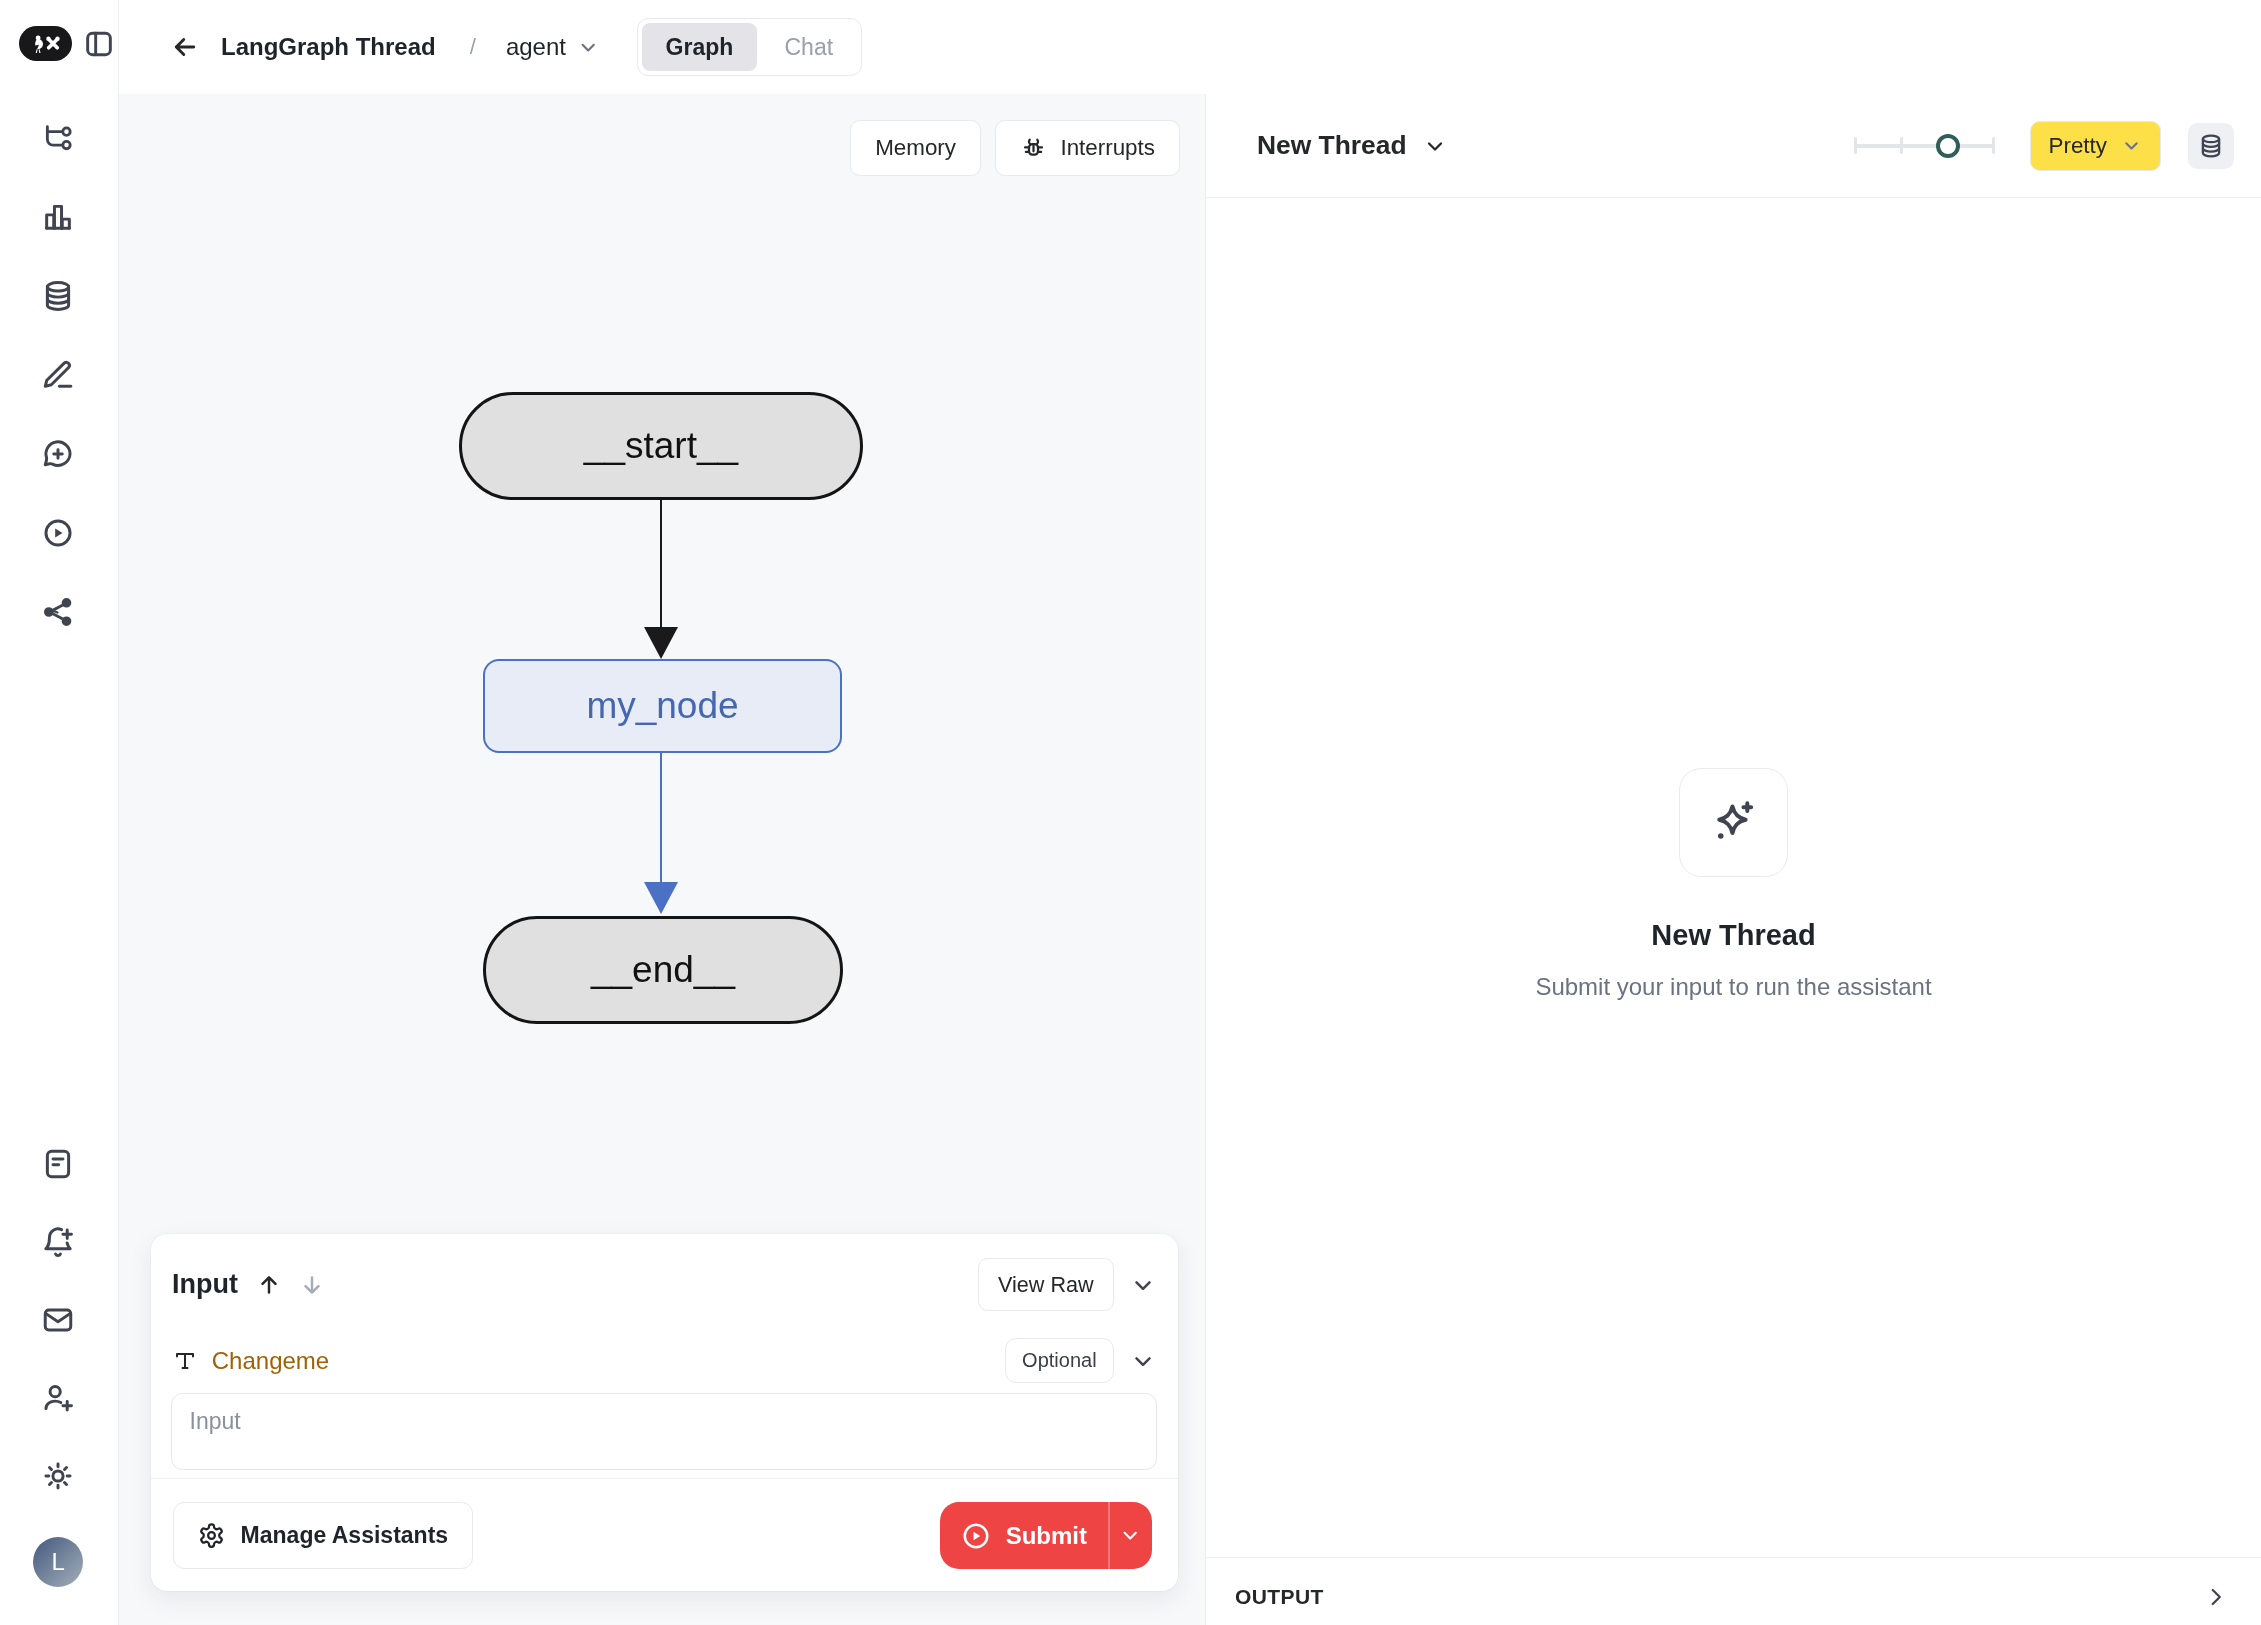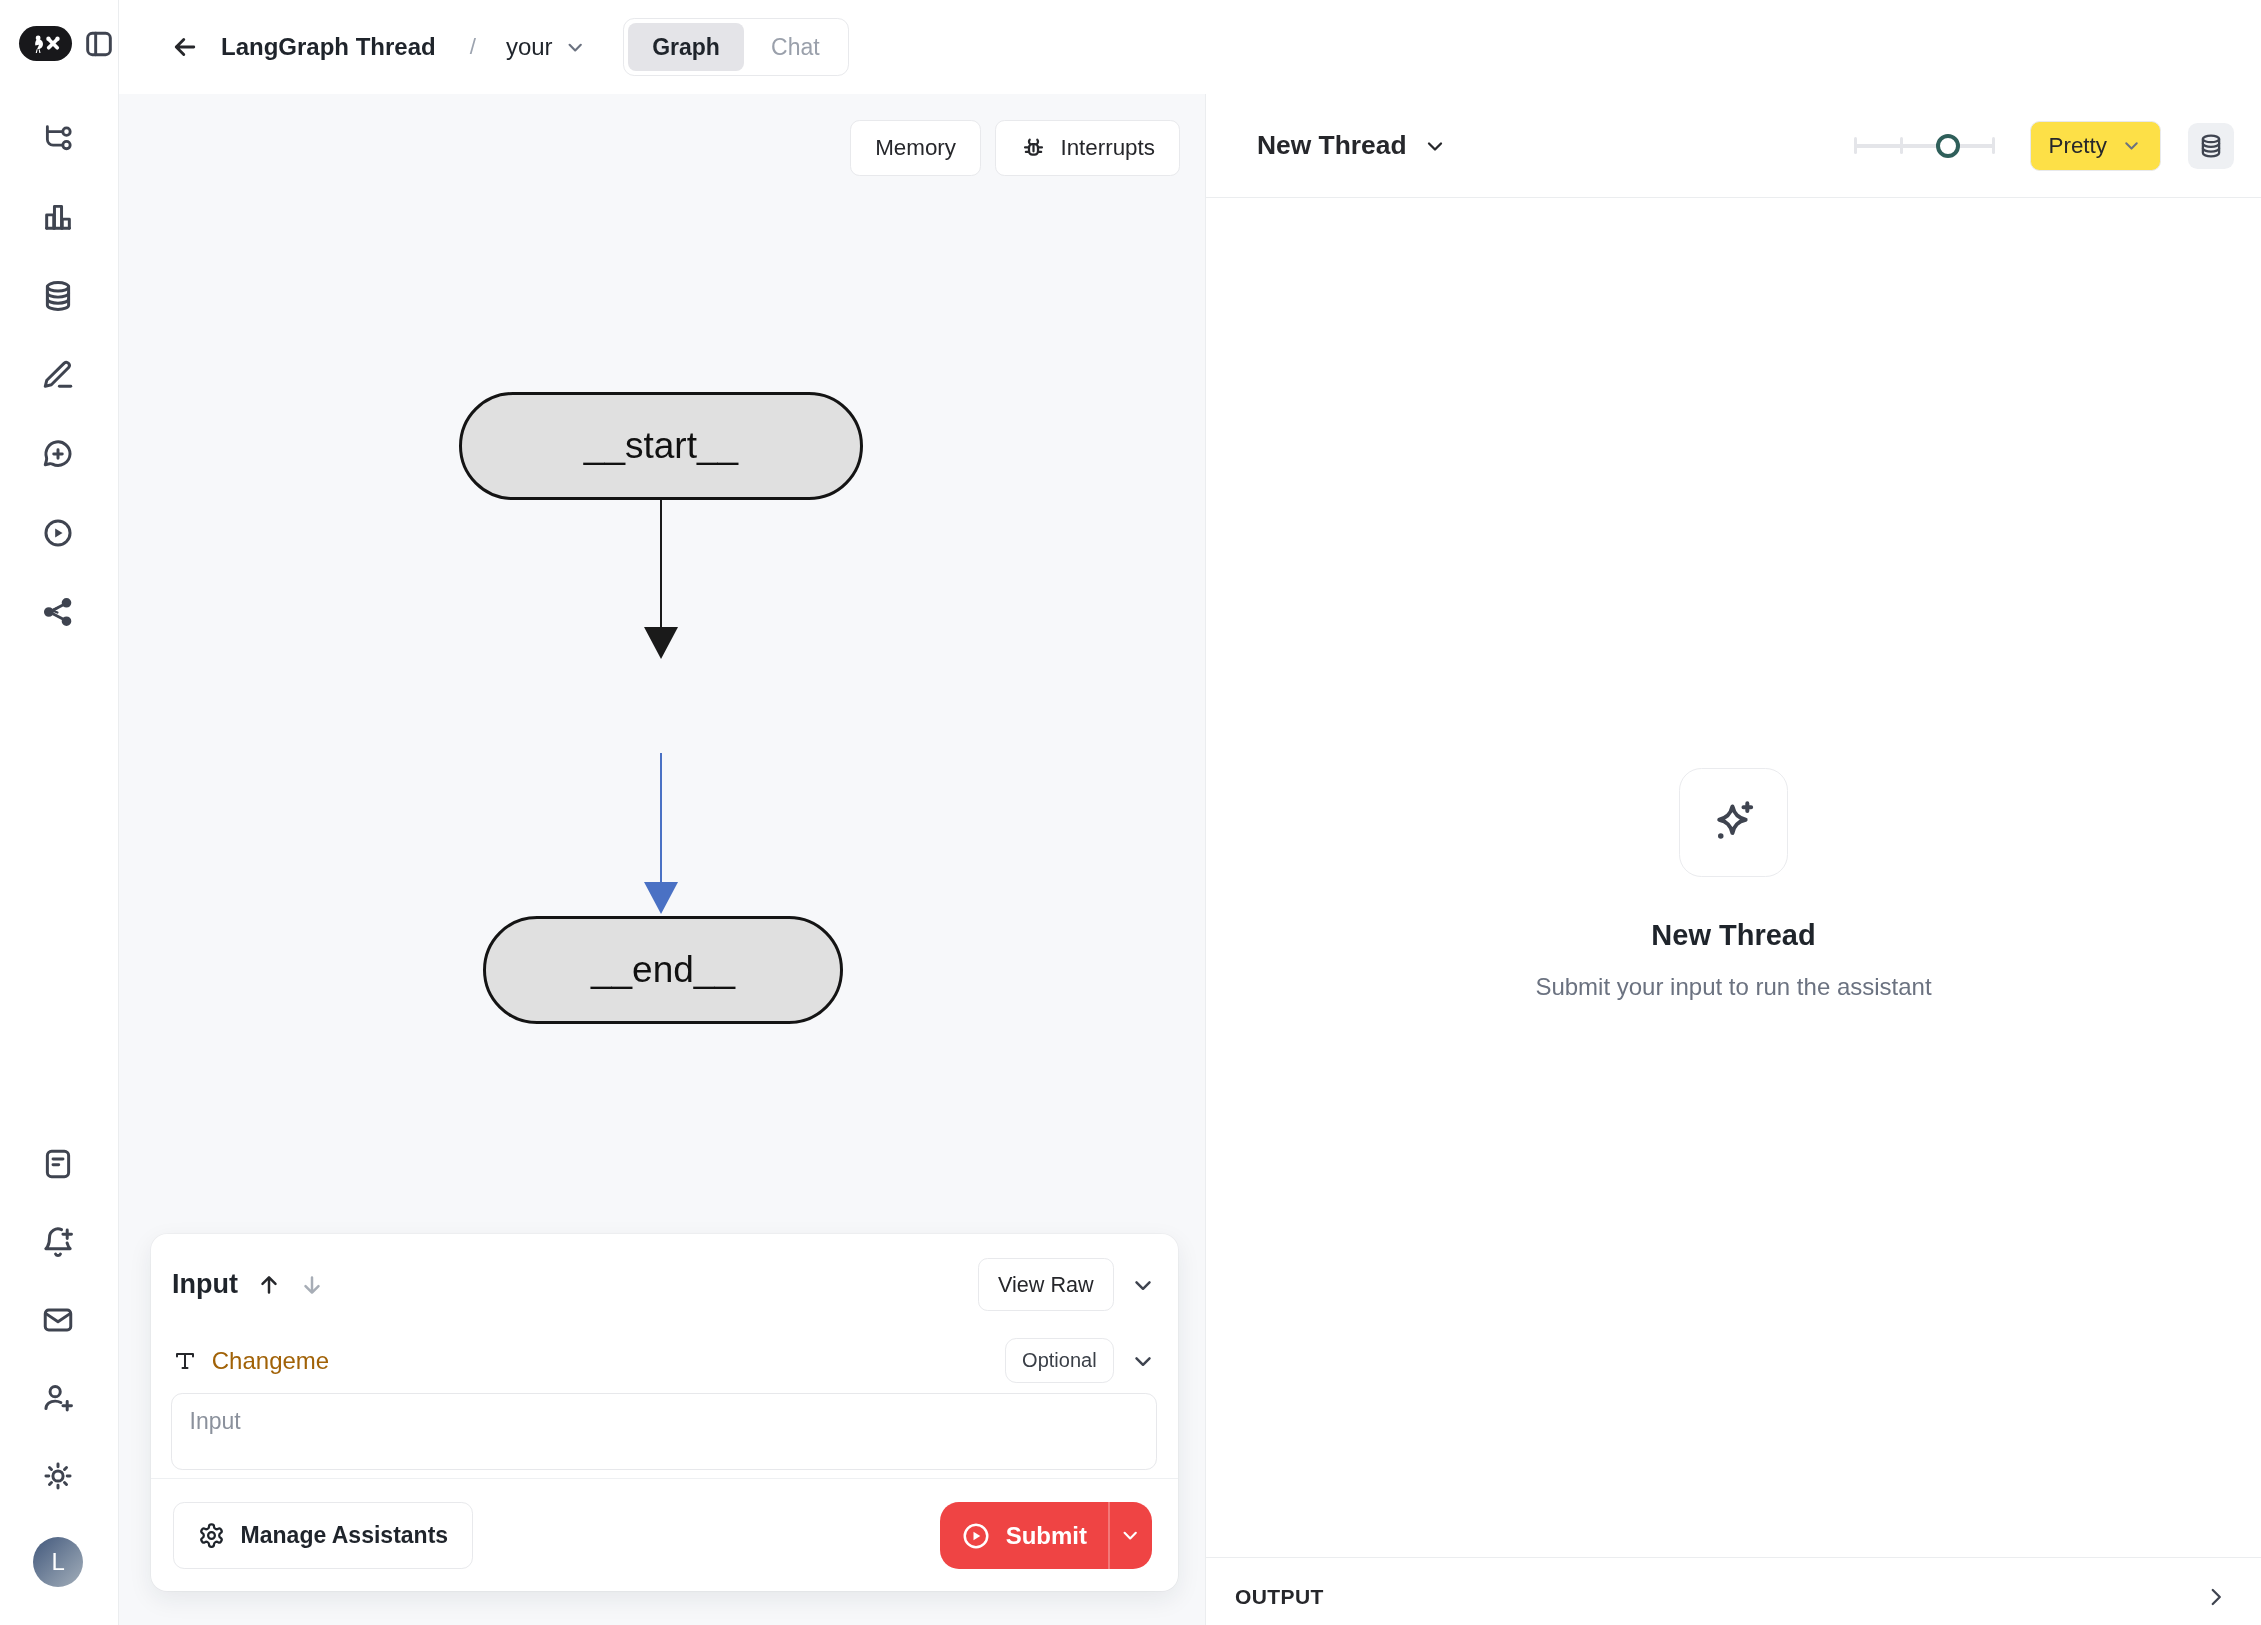--- a/index.html
+++ b/index.html
@@ -212,21 +212,21 @@
 
   <header class="topbar">
     <button class="icon-btn back-btn">
       <svg width="30" height="30" viewBox="0 0 24 24" fill="none" stroke="#26272b" stroke-width="2.3" stroke-linecap="round" stroke-linejoin="round">
         <path d="M19 12H5M11 18l-6-6 6-6"></path>
       </svg>
     </button>
     <div class="app-title">LangGraph Thread</div>
     <div class="crumb-sep">/</div>
     <div class="agent-btn">
-      <span class="agent-name">your</span>
+      <span class="agent-name">agent</span>
       <svg width="22.4" height="22.4" viewBox="0 0 24 24" fill="none" stroke="#6b7280" stroke-width="2.3" stroke-linecap="round" stroke-linejoin="round">
           <path d="M6 9.5l6 6 6-6"></path>
         </svg>
     </div>
     <div class="view-tabs">
       <div class="tab active">Graph</div>
       <div class="tab inactive">Chat</div>
     </div>
   </header>
 
@@ -242,20 +242,21 @@
           <path d="M9 8C7.8 7 7.6 5.4 8.6 4.2M15 8c1.2-1 1.4-2.6.4-3.8"></path>
           <path d="M8 11H4.5M8 15H5.2M16 11h3.5M16 15h2.8"></path>
         </svg>
         <span>Interrupts</span>
       </button>
     </div>
 
     <div class="node node-terminal node-start">__start__</div>
     <div class="edge-line edge1-line"></div>
     <div class="edge-head edge1-head"></div>
+    <div class="node node-step">my_node</div>
     <div class="edge-line edge2-line"></div>
     <div class="edge-head edge2-head"></div>
     <div class="node node-terminal node-end">__end__</div>
 
     <section class="input-card">
       <div class="ic-header">
         <div class="ic-title">Input</div>
         <button class="icon-btn" style="color:#26272b;">
           <svg width="26" height="26" viewBox="0 0 24 24" fill="none" stroke="currentColor" stroke-width="2.3" stroke-linecap="round" stroke-linejoin="round">
               <path d="M12 19V5M6 11l6-6 6 6"></path>

